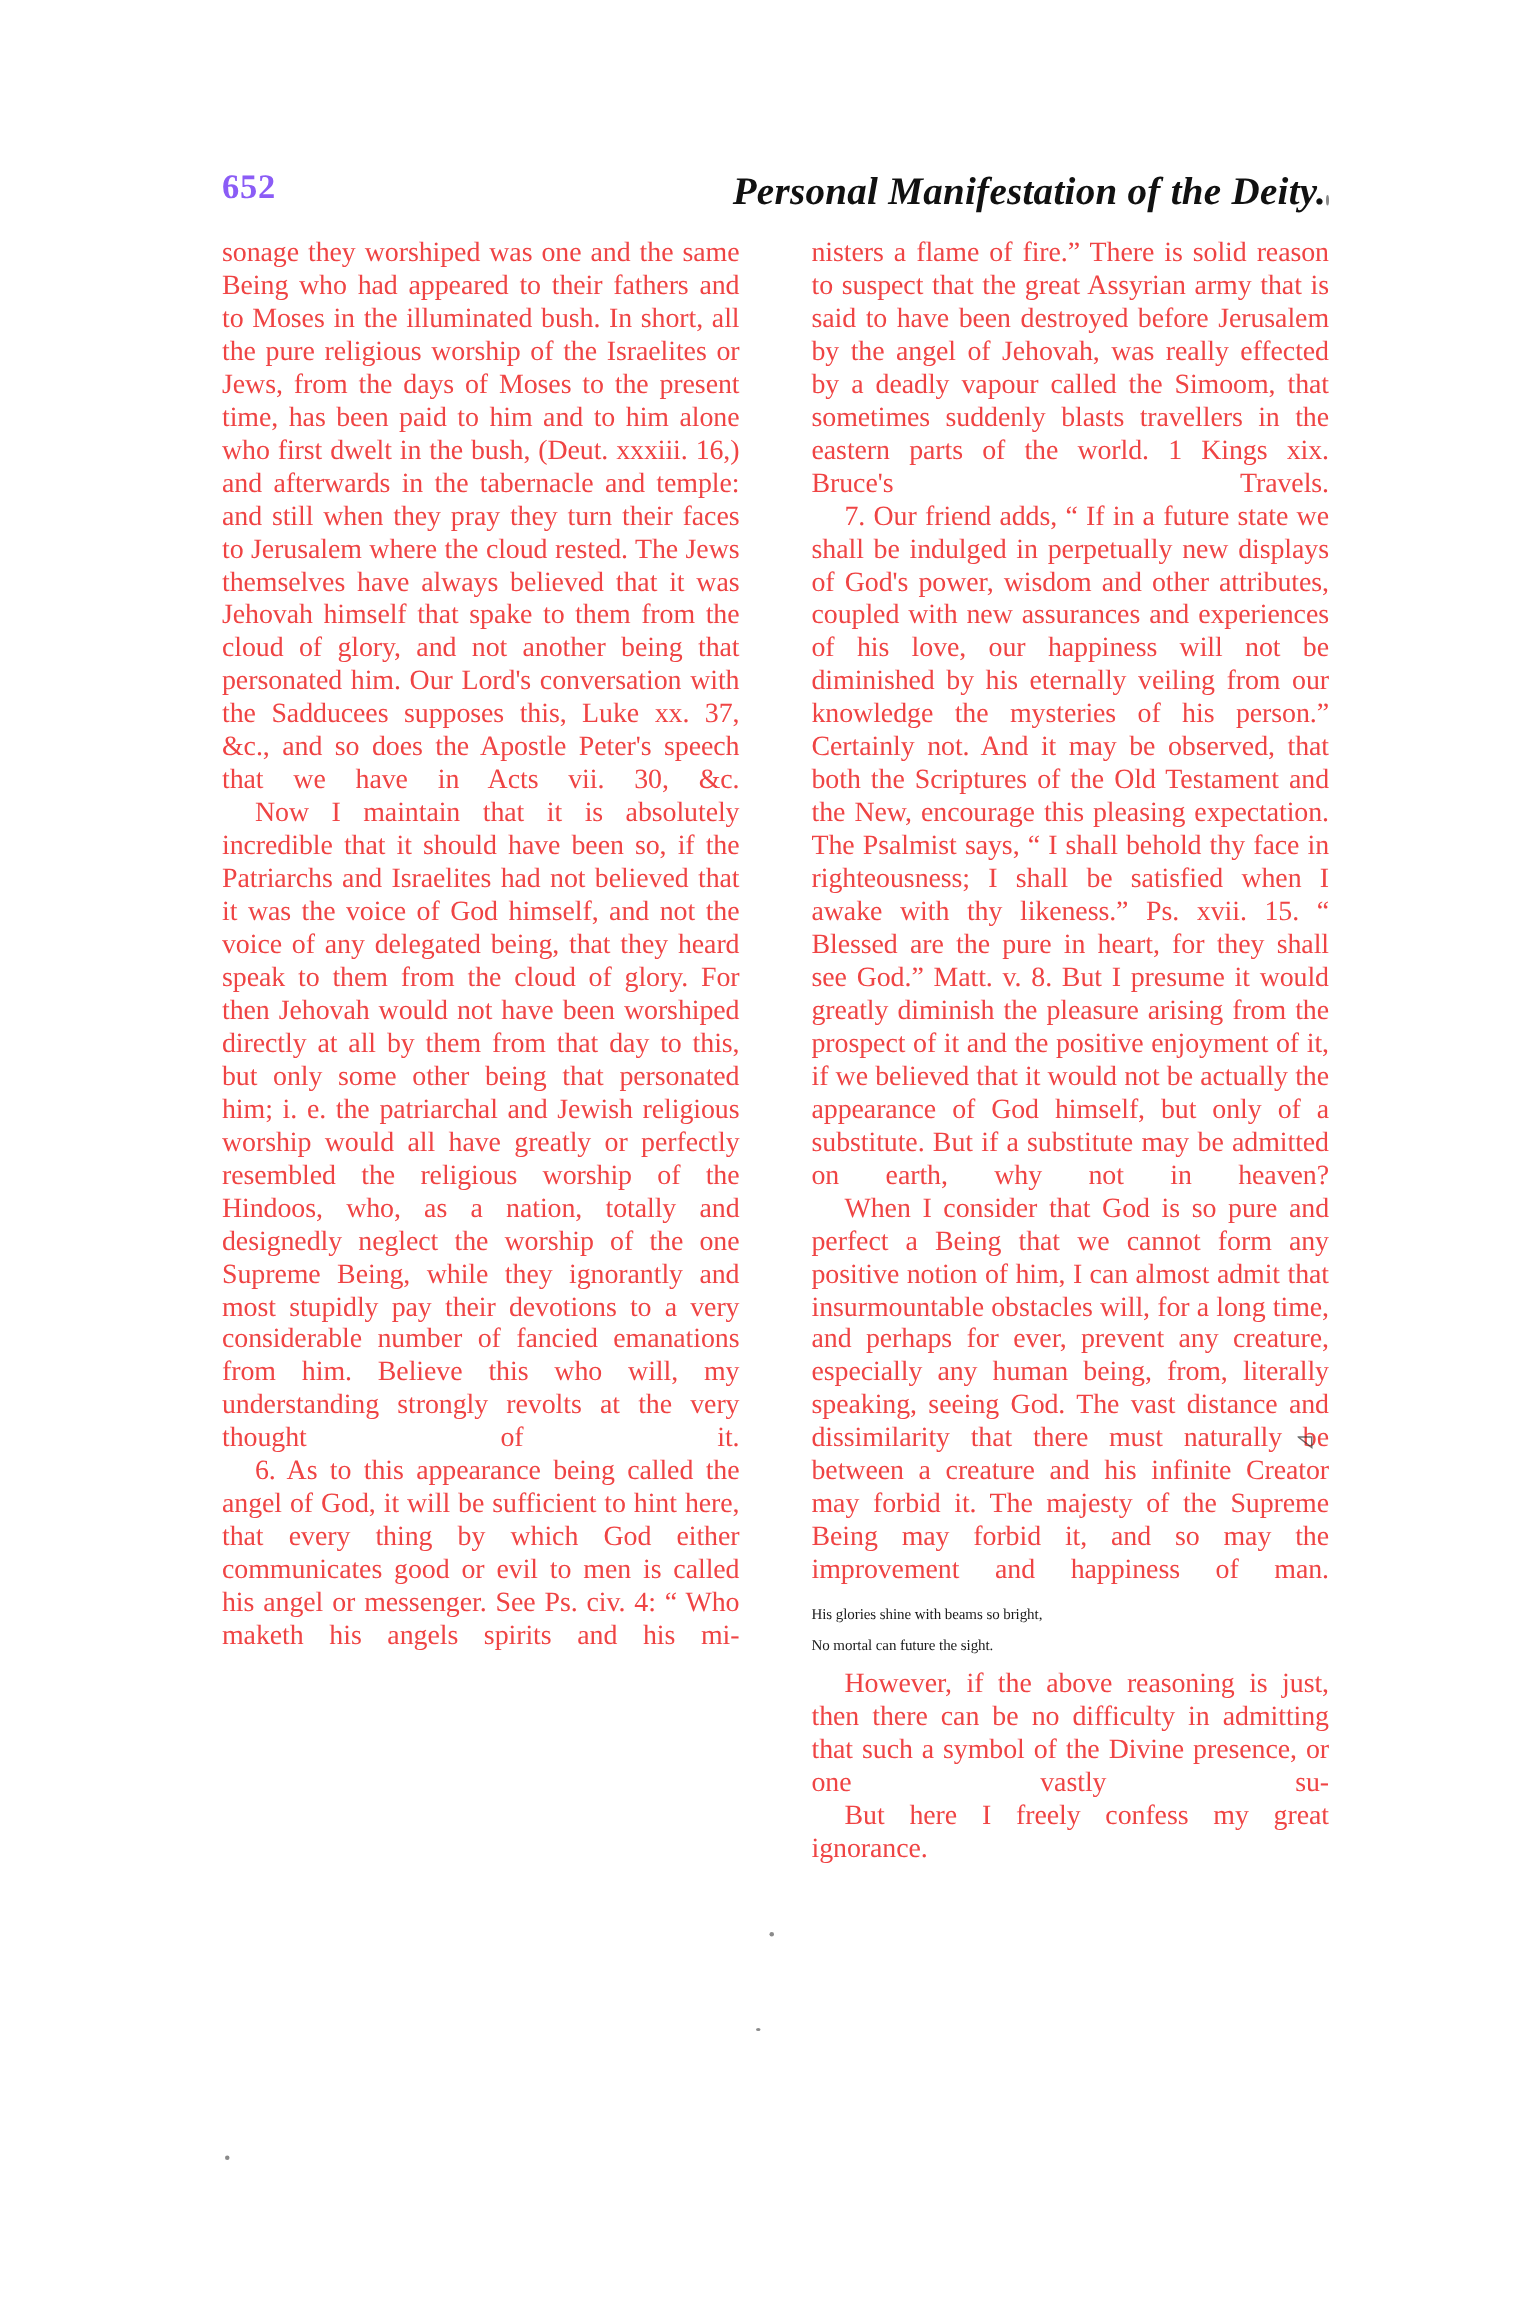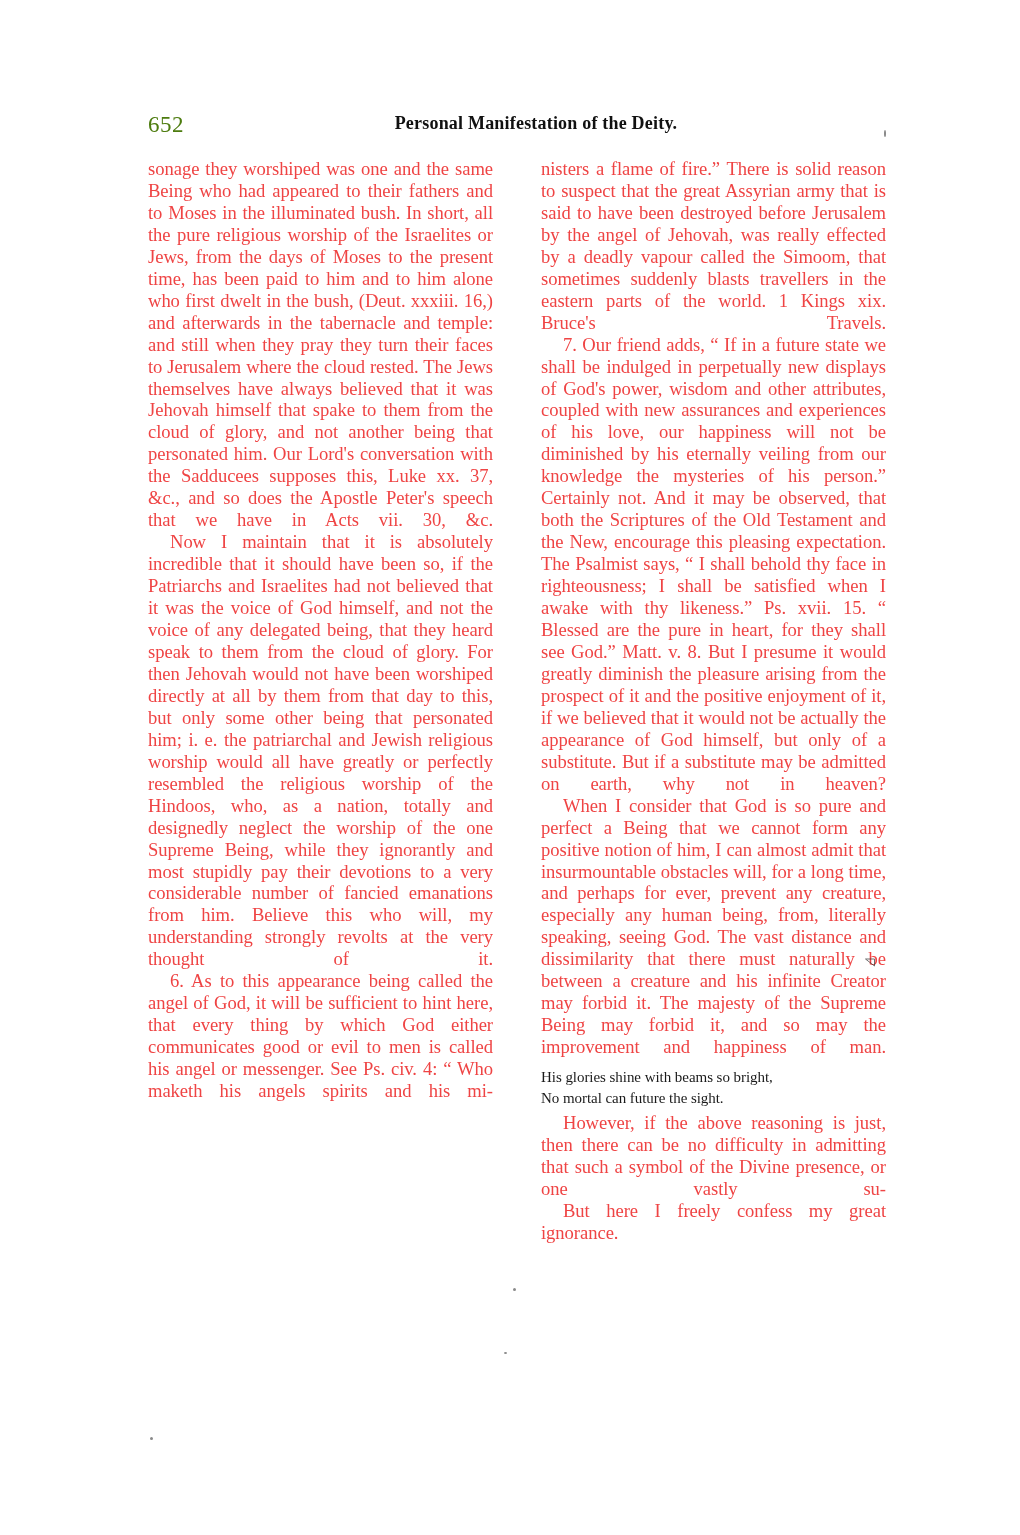--- a/index.html
+++ b/index.html
@@ -32,32 +32,33 @@
     left: 148px;
     top: 112px;
     width: 736px;
     height: 30px;
   }
   .folio {
     position: absolute;
     left: 0;
     top: 0;
     font-size: 23px;
-    font-weight: normal;
+    font-weight: bold;
     letter-spacing: 0.5px;
-    color: #4d7c0f;
+    color: #8b5cf6;
   }
   .head-title {
     position: absolute;
     left: 0;
     top: 1px;
     width: 736px;
-    text-align: center;
+    text-align: right;
+    font-style: italic;
     font-weight: bold;
-    font-size: 18px;
+    font-size: 26px;
     letter-spacing: 0.2px;
     color: #111;
     text-indent: 40px;
   }
 
   
   .columns {
     position: absolute;
     left: 148px;
     top: 158px;
@@ -85,21 +86,21 @@
   .col p.indent { text-indent: 22px; }
   .col p.noindent { text-indent: 0; }
 
   
   .col p.full { text-align-last: justify; }
 
   
   .verse {
     margin: 0;
     padding: 9px 0 4px 0;
-    font-size: 15px;
+    font-size: 10px;
     line-height: 20.5px;
     text-align: left;
     color: #1a1a1a;
     letter-spacing: -0.05px;
   }
   .verse .vline { display: block; white-space: nowrap; }
 
   
   .speck {
     position: absolute;

